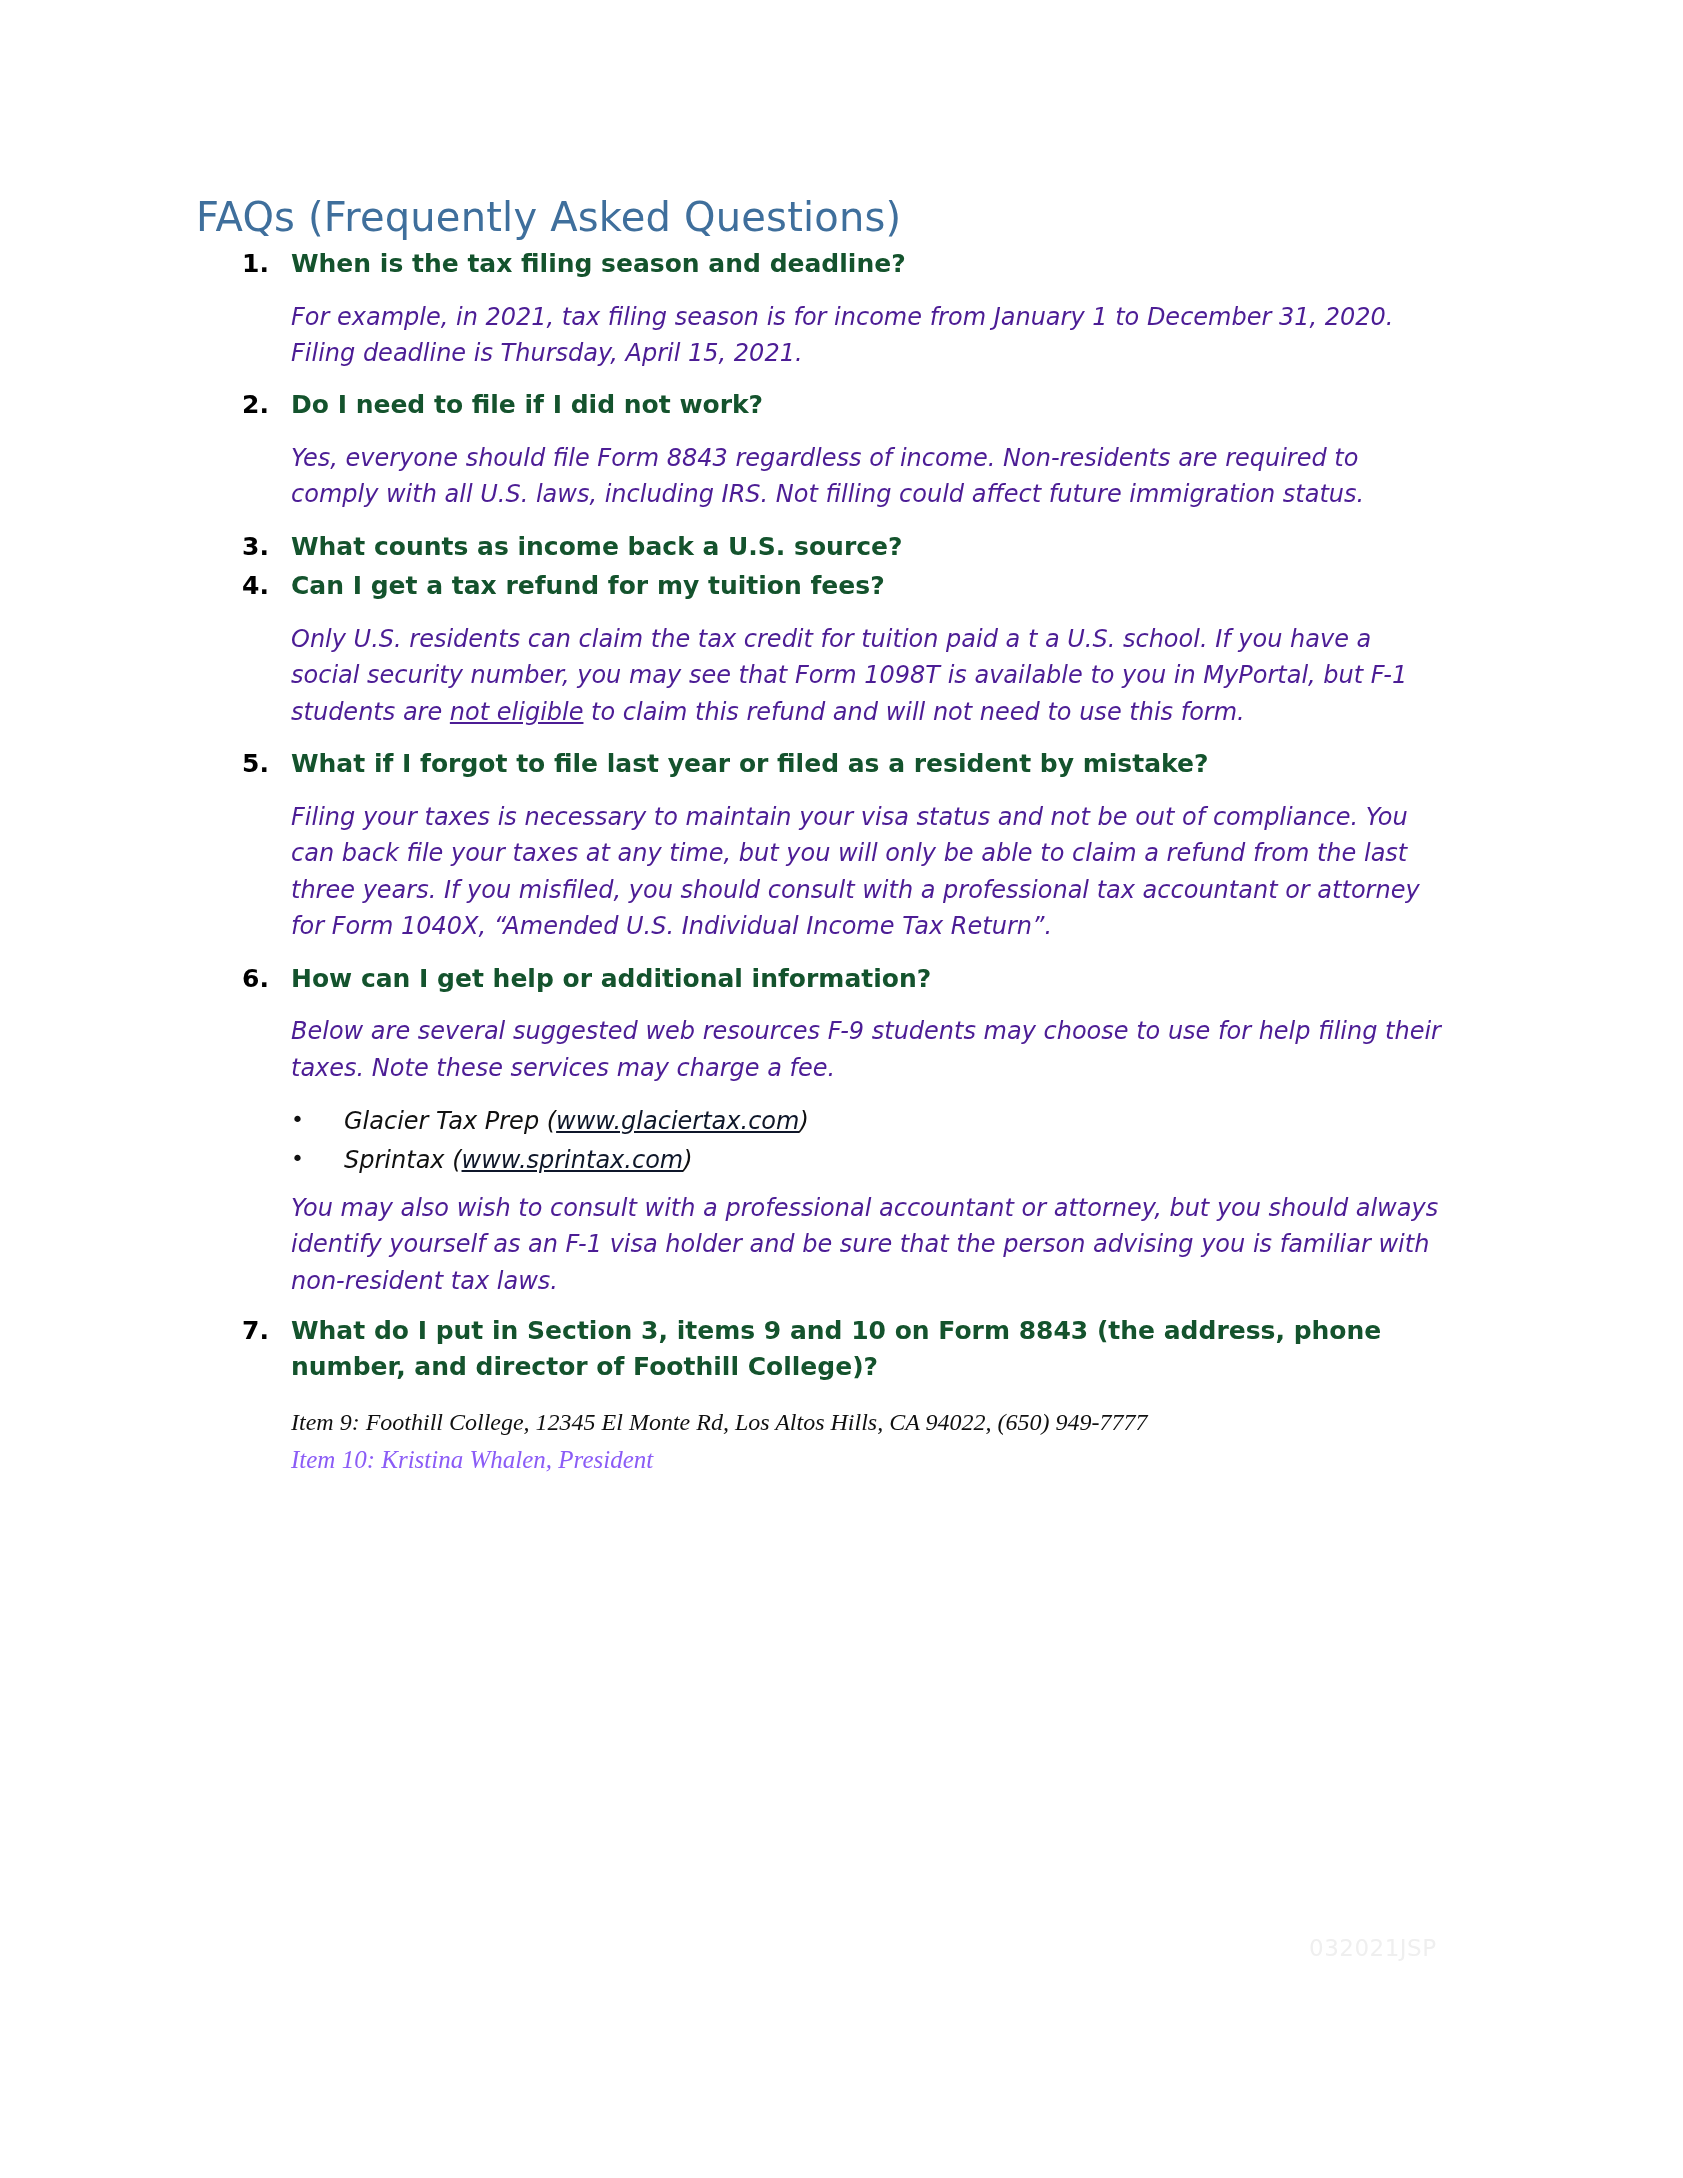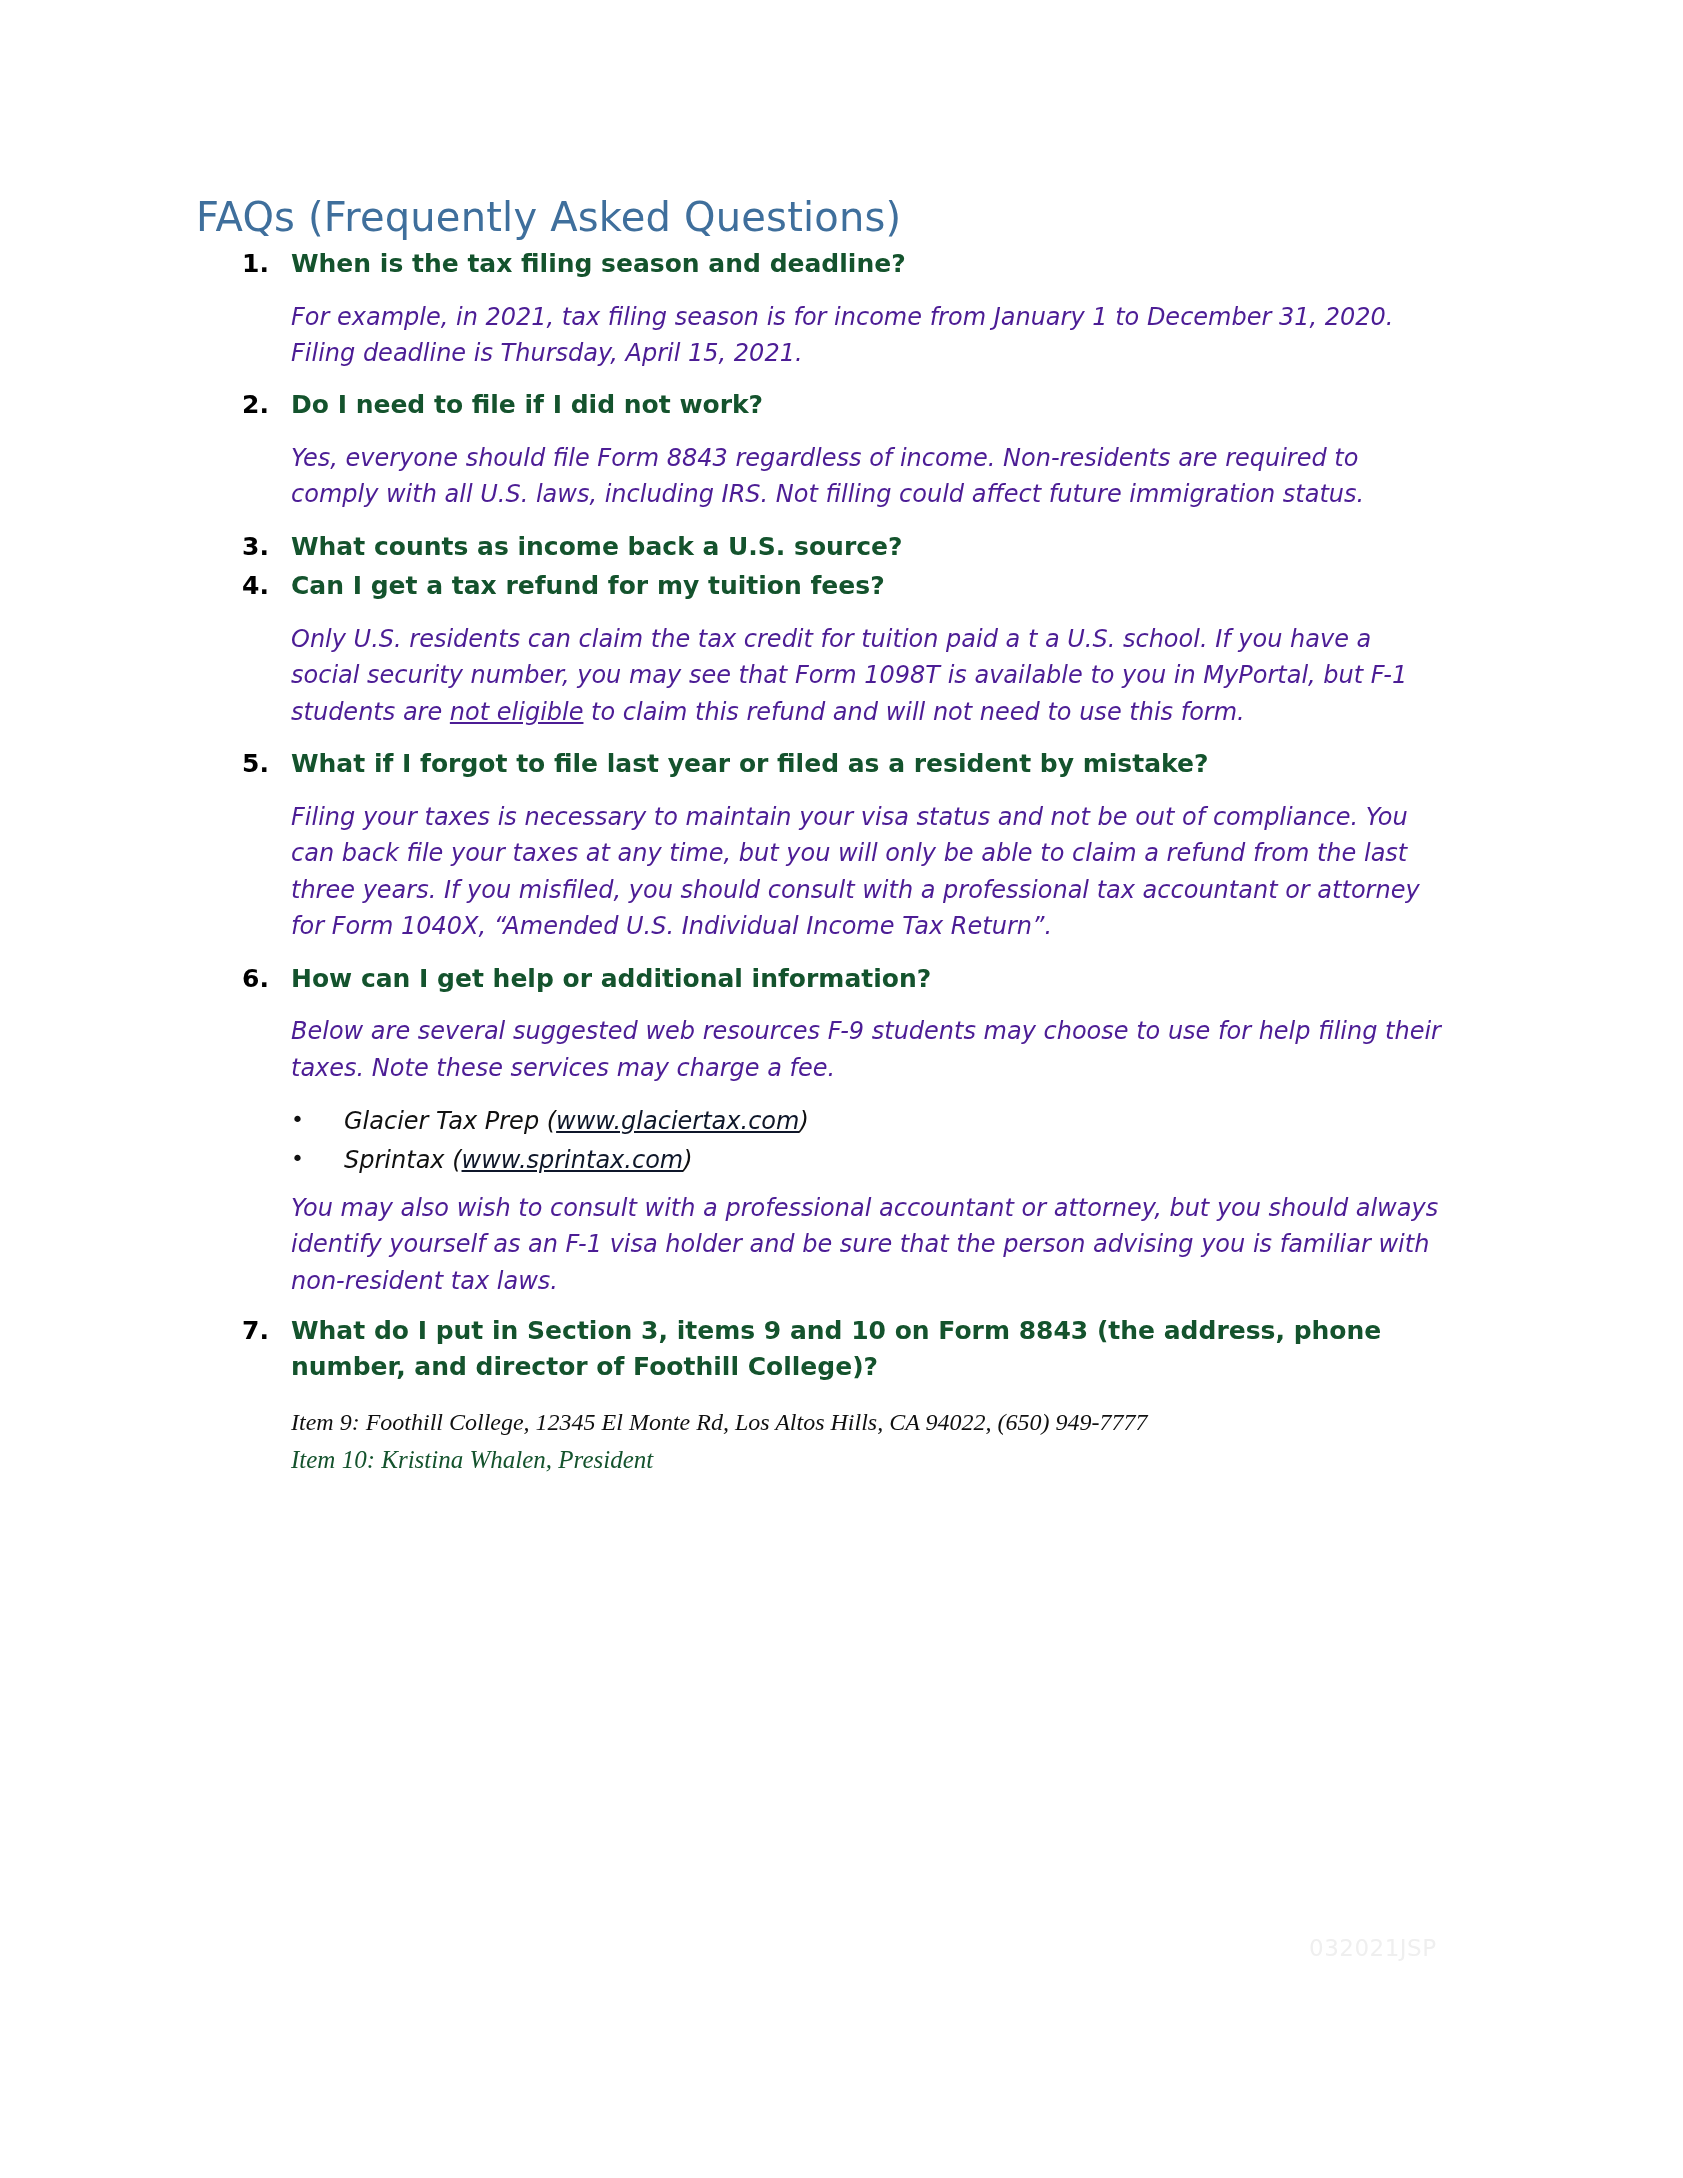--- a/index.html
+++ b/index.html
@@ -114,21 +114,21 @@
     font-style: normal;
     font-size: 22px;
     line-height: 1.62;
   }
 
   .answer-serif {
     font-family: "Liberation Serif", serif;
     font-style: italic;
     font-size: 25px;
     line-height: 1.5;
-    color: #14532d;
+    color: #8b5cf6;
     margin: 0;
   }
   .answer-block-7 {
     margin: 20px 0 0 0;
   }
   .answer-block-7 .line {
     font-family: Liberation Serif, serif;
     font-style: italic;
     font-size: 24px;
     line-height: 1.55;

